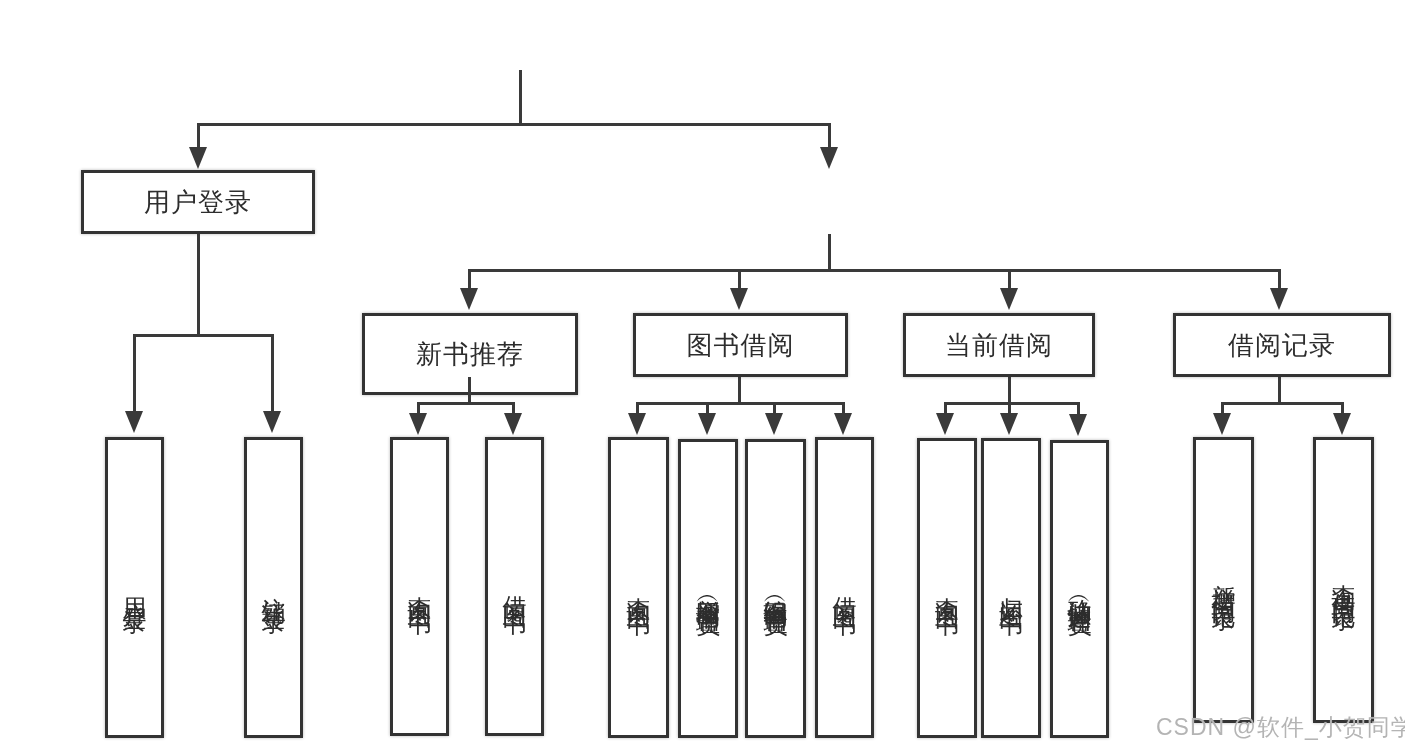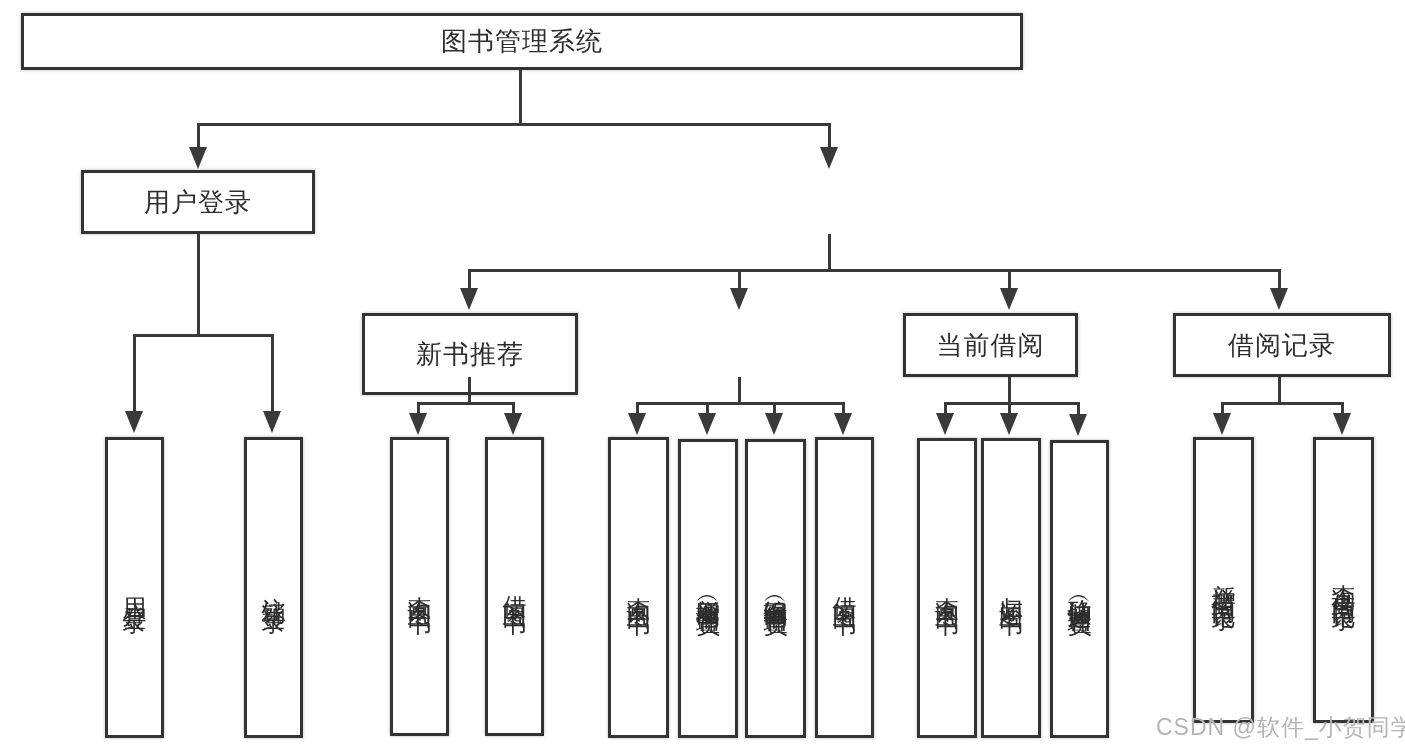--- a/index.html
+++ b/index.html
@@ -68,23 +68,20 @@
     white-space: nowrap;
     z-index: 10;
     text-shadow: 0 0 1px rgba(255,255,255,0.6);
   }
 </style>
 </head>
 <body>
 
 <div id="stage">
 
-  <div class="hbox" style="left:21px; top:13px; width:1002px; height:57px;">
-    <span>图书管理系统</span>
-  </div>
 
   <div class="vline" style="left:519px; top:70px; height:55px;"></div>
   <div class="hline" style="left:197px; top:123px; width:634px;"></div>
   <div class="vline" style="left:197px; top:123px; height:25px;"></div>
   <div class="arrow" style="left:189px; top:147px;"></div>
   <div class="vline" style="left:828px; top:123px; height:25px;"></div>
   <div class="arrow" style="left:820px; top:147px;"></div>
 
   <div class="hbox" style="left:81px; top:170px; width:234px; height:64px;">
     <span>用户登录</span>
@@ -104,21 +101,24 @@
   <div class="vline" style="left:738px; top:269px; height:20px;"></div>
   <div class="arrow" style="left:730px; top:288px;"></div>
   <div class="vline" style="left:1008px; top:269px; height:20px;"></div>
   <div class="arrow" style="left:1000px; top:288px;"></div>
   <div class="vline" style="left:1278px; top:269px; height:20px;"></div>
   <div class="arrow" style="left:1270px; top:288px;"></div>
 
   <div class="hbox" style="left:362px; top:313px; width:216px; height:82px;">
     <span>新书推荐</span>
   </div>
-  <div class="hbox" style="left:903px; top:313px; width:175px; height:64px;">
+  <div class="hbox" style="left:633px; top:313px; width:215px; height:64px;">
+    <span>图书借阅</span>
+  </div>
+  <div class="hbox" style="left:903px; top:313px; width:192px; height:64px;">
     <span>当前借阅</span>
   </div>
   <div class="hbox" style="left:1173px; top:313px; width:218px; height:64px;">
     <span>借阅记录</span>
   </div>
 
   <div class="vline" style="left:468px; top:377px; height:28px;"></div>
   <div class="hline" style="left:417px; top:402px; width:97px;"></div>
   <div class="vline" style="left:417px; top:402px; height:13px;"></div>
   <div class="arrow" style="left:409px; top:413px;"></div>

